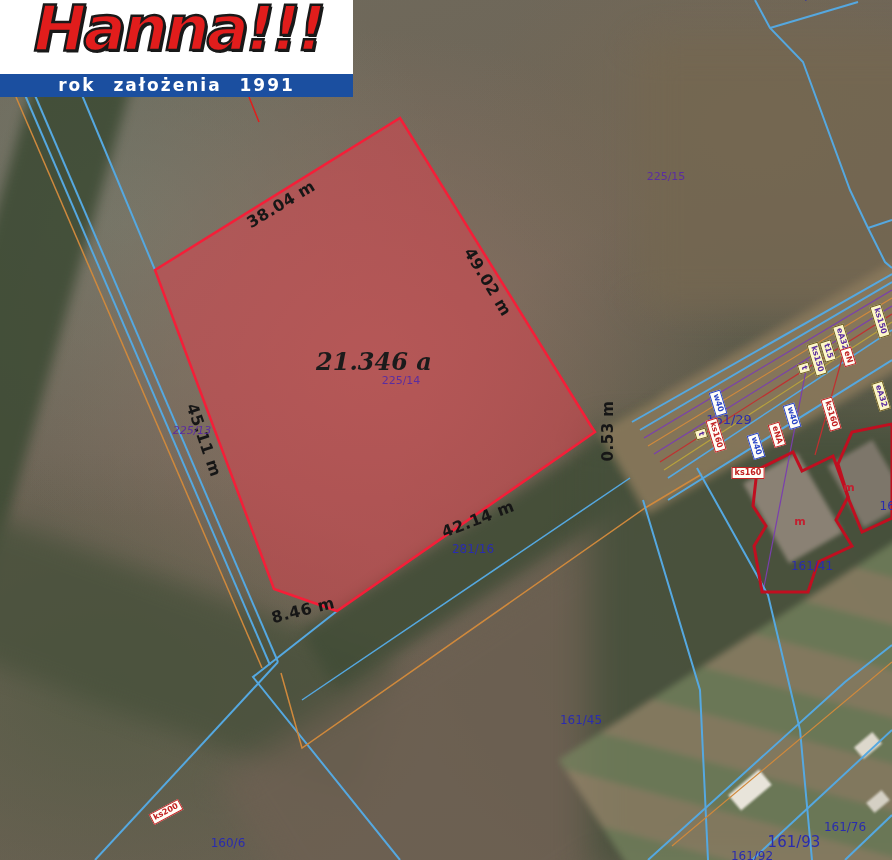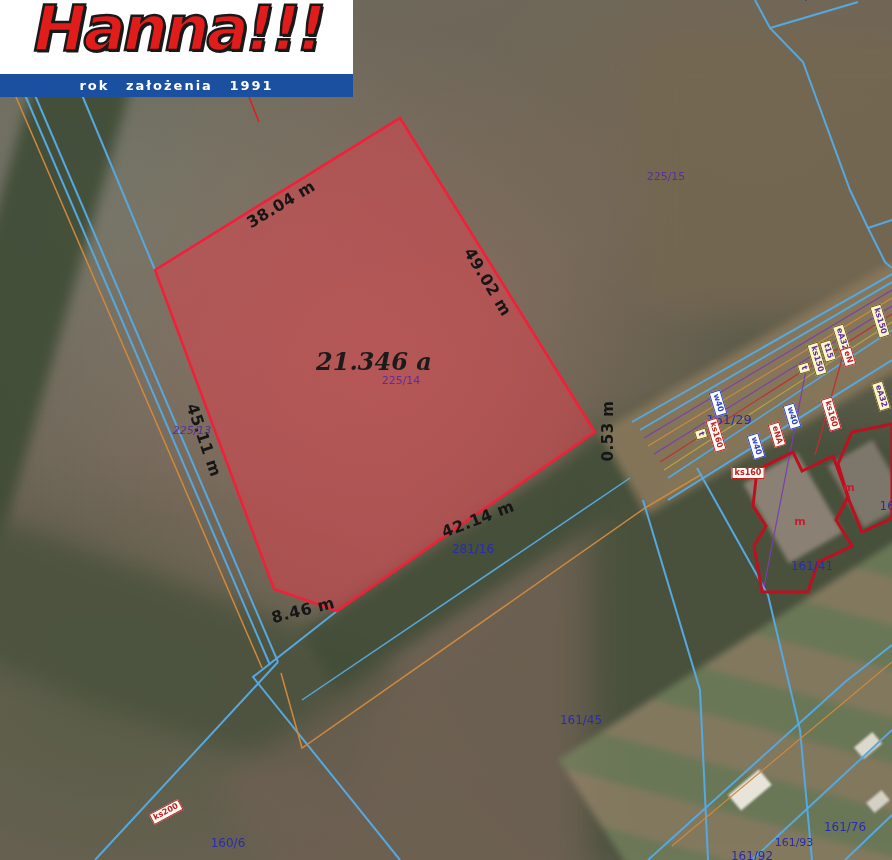--- a/index.html
+++ b/index.html
@@ -29,21 +29,21 @@
   
   #logo{position:absolute;left:0;top:0;width:353px;height:97px;}
   #logo-white{position:absolute;left:0;top:0;width:353px;height:74px;background:#ffffff;}
   #logo-top{position:absolute;left:0;top:2px;width:353px;text-align:center;
     font-size:17px;font-weight:bold;letter-spacing:5px;color:#8b8b95;
     text-shadow:0 0 1px #4a4a52;}
   #logo-main{position:absolute;left:2px;top:-8px;width:353px;text-align:center;
     font-size:63px;font-weight:900;font-style:italic;color:#e11d1c;letter-spacing:-3px;
     -webkit-text-stroke:2.5px #191919;text-shadow:2px 2px 0 #191919;}
   #logo-bar{position:absolute;left:0;top:74px;width:353px;height:23px;background:#1b4fa0;
-    color:#ffffff;text-align:center;font-size:13px;font-weight:bold;line-height:23px;
+    color:#ffffff;text-align:center;font-size:17px;font-weight:bold;line-height:23px;
     letter-spacing:2px;word-spacing:10px;}
   svg{position:absolute;left:0;top:0;}
 </style>
 </head>
 <body>
 
 <div id="map-frame">
 
   <div class="tex" style="left:40px;top:60px;width:95px;height:640px;background:#3c4a33;transform:rotate(16deg);transform-origin:top left;filter:blur(6px);opacity:.85;"></div>
   <div class="tex" style="left:-50px;top:585px;width:440px;height:140px;background:#49513c;transform:rotate(20deg);filter:blur(12px);opacity:.8;"></div>
@@ -114,21 +114,21 @@
   <div class="lbl pnum purple" style="left:367px;top:380px;margin-left:34px;">225/14</div>
 
   <div class="lbl pnum purple" style="left:666px;top:176px;">225/15</div>
   <div class="lbl pnum purple" style="left:192px;top:430px;font-style:italic;">225/13</div>
   <div class="lbl pnum navy" style="left:473px;top:549px;font-size:12px;">281/16</div>
   <div class="lbl navy" style="left:729px;top:419px;font-size:13px;">161/29</div>
   <div class="lbl navy" style="left:581px;top:720px;font-size:12px;">161/45</div>
   <div class="lbl navy" style="left:812px;top:566px;font-size:12px;">161/41</div>
   <div class="lbl navy" style="left:228px;top:843px;font-size:12px;">160/6</div>
   <div class="lbl navy" style="left:752px;top:856px;font-size:12px;">161/92</div>
-  <div class="lbl navy" style="left:794px;top:842px;font-size:11px;">161/93</div>
+  <div class="lbl navy" style="left:794px;top:842px;font-size:15px;">161/93</div>
   <div class="lbl navy" style="left:845px;top:827px;font-size:12px;">161/76</div>
   <div class="lbl navy" style="left:893px;top:506px;font-size:12px;">161/</div>
   <div class="lbl navy" style="left:800px;top:-4px;font-size:11px;">226/5</div>
 
   <div class="lbl bld-m" style="left:800px;top:521px;">m</div>
   <div class="lbl bld-m" style="left:849px;top:487px;">m</div>
 
   <div class="chip" style="left:880px;top:321px;transform:translate(-50%,-50%) rotate(73deg);">ks150</div>
   <div class="chip" style="left:842px;top:339px;transform:translate(-50%,-50%) rotate(73deg);">eA32</div>
   <div class="chip" style="left:828px;top:351px;transform:translate(-50%,-50%) rotate(73deg);">t15</div>

